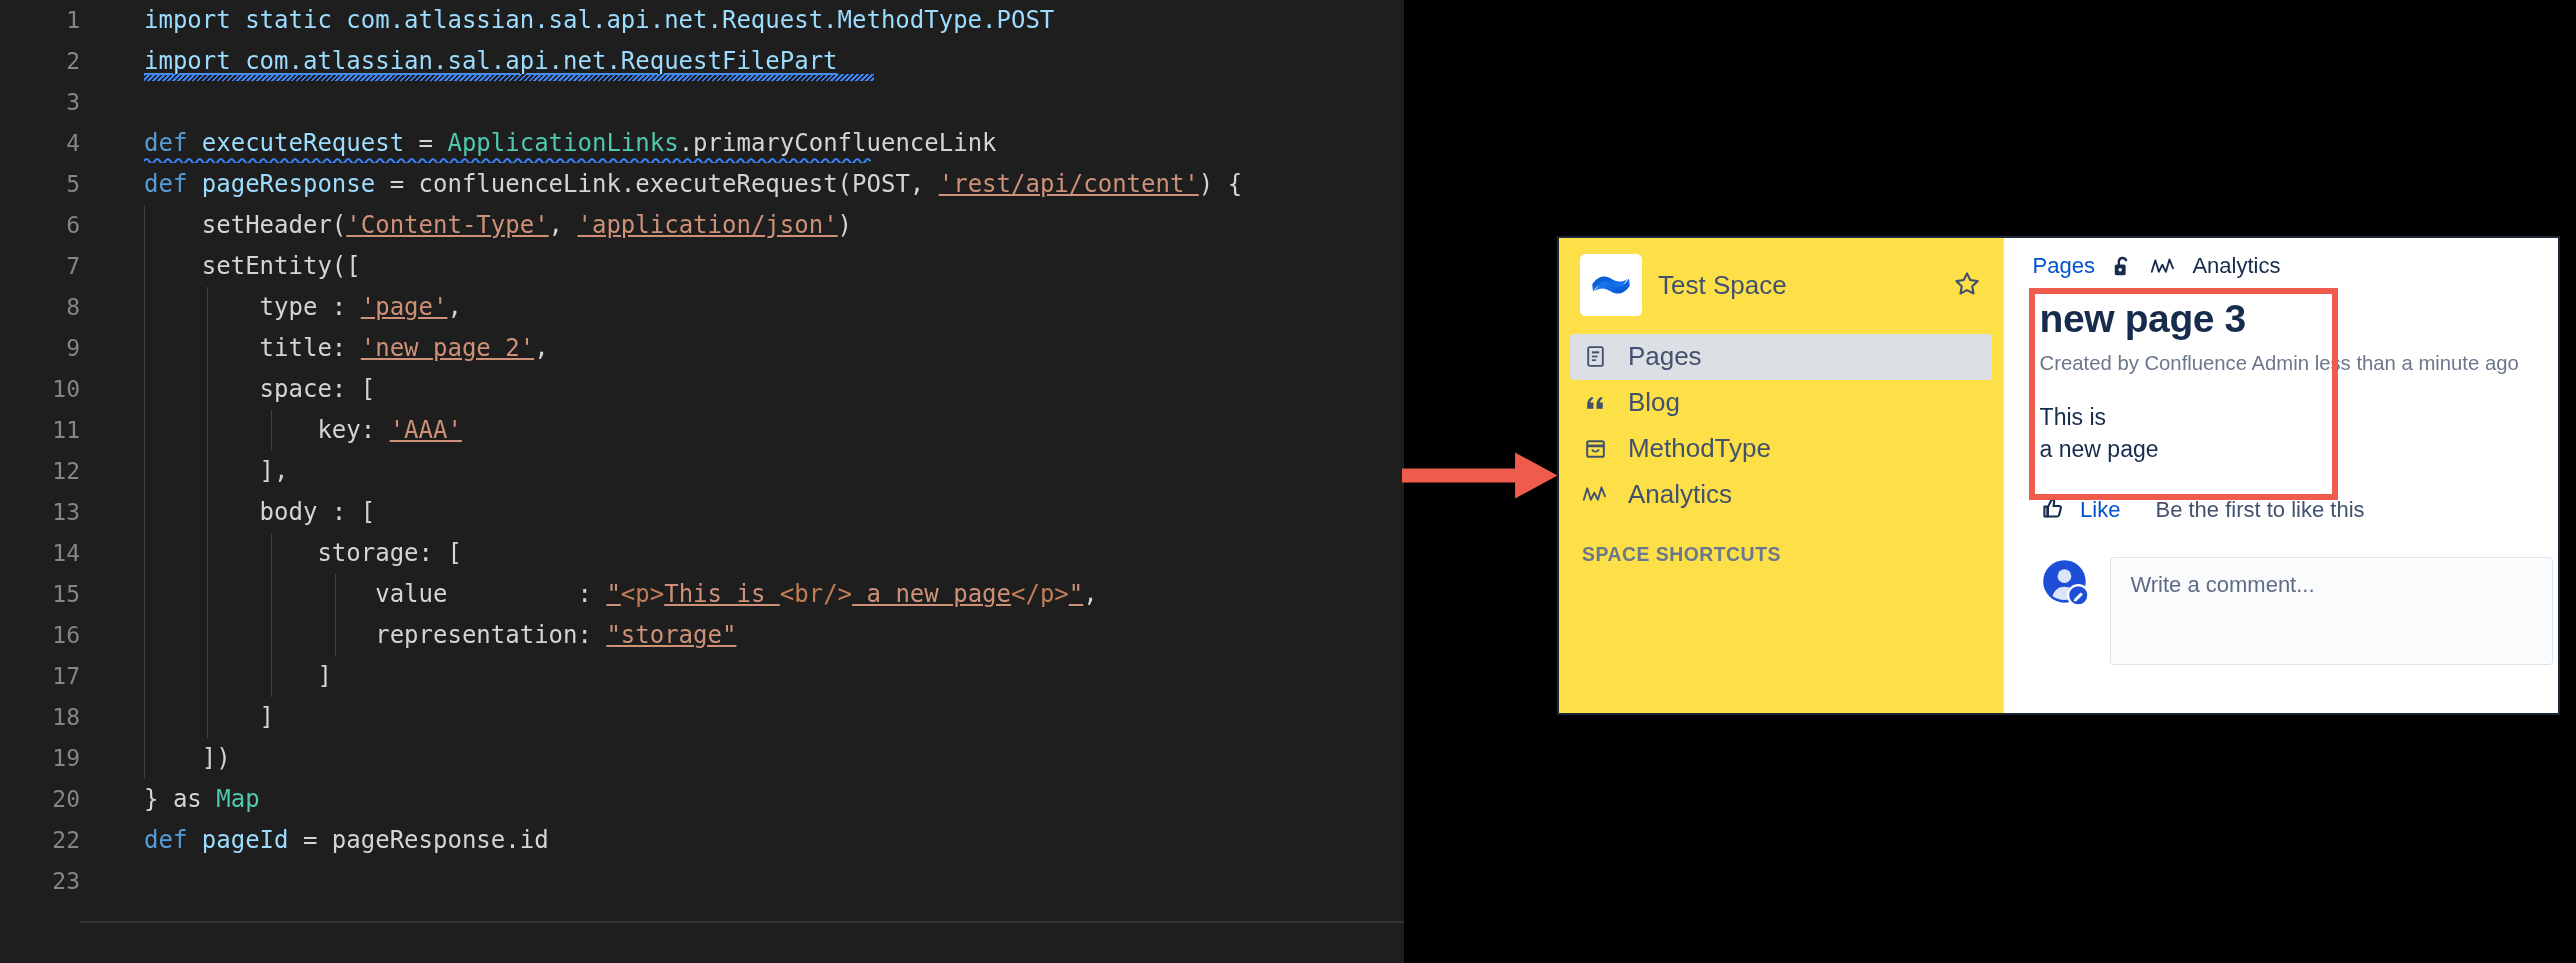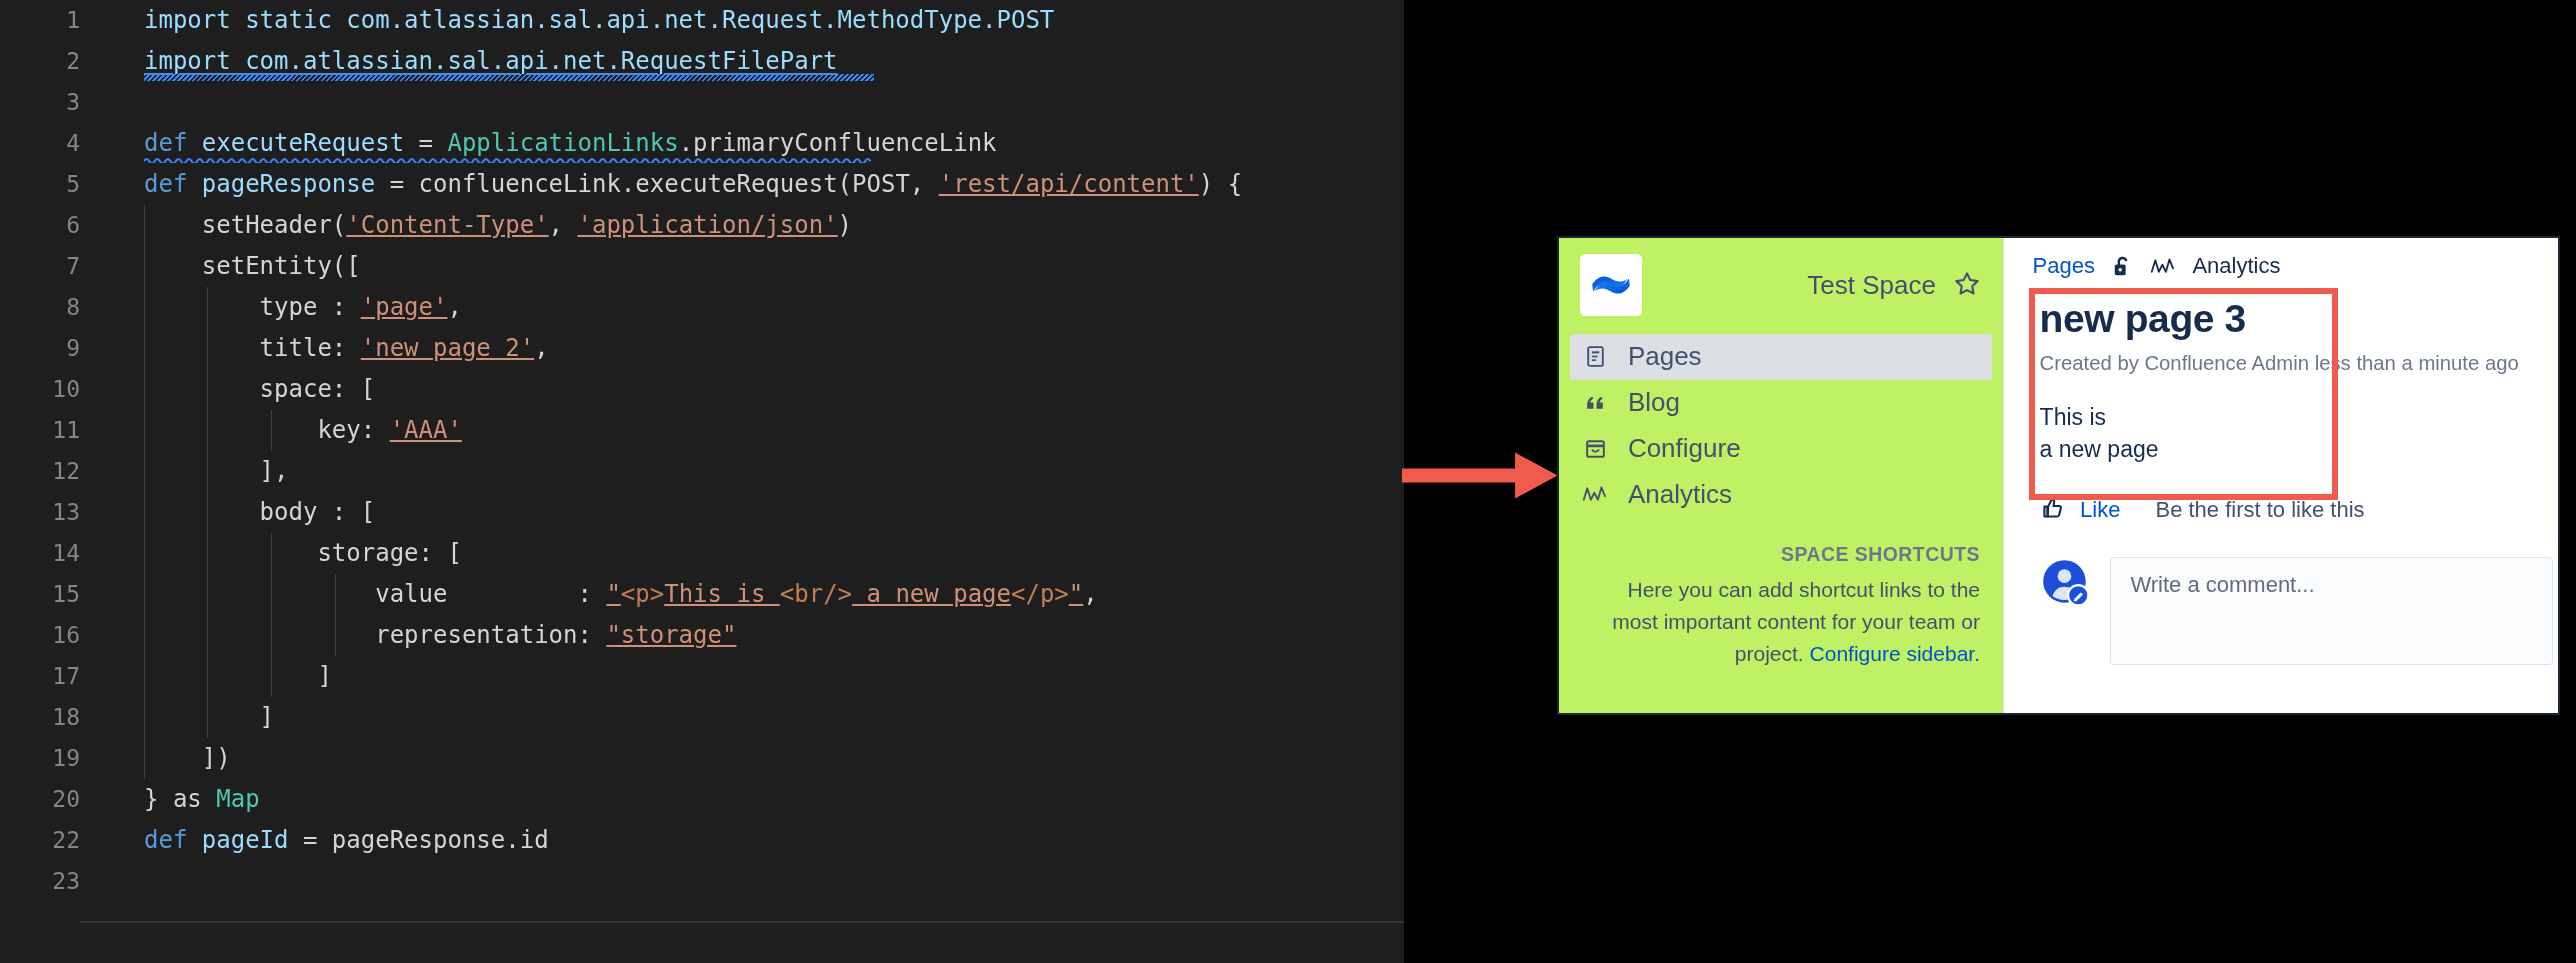--- a/index.html
+++ b/index.html
@@ -107,25 +107,24 @@
     width: 1003px;
     height: 479px;
     background: #ffffff;
     border: 2.7px solid #1b2733;
     display: flex;
     overflow: hidden;
   }
   .conf-sidebar {
     width: 445px;
     min-width: 445px;
-    background: #bef264;
+    background: #fde047;
     border-right: 0.9px solid #dfe1e6;
     padding: 0;
     position: relative;
-    text-align: right;
   }
   .space-header {
     display: flex;
     align-items: center;
     padding: 16px 21px 12.4px 21px;
     gap: 16px;
   }
   .space-logo {
     width: 62px; height: 62px;
     background: #ffffff;
@@ -459,36 +458,35 @@
       </div>
 
       <div class="nav-item">
         <span class="nav-icon">
           <svg width="25" height="25" viewBox="0 0 24 24" fill="none" stroke="#42526e" stroke-width="1.9">
             <rect x="4" y="5" width="16" height="15" rx="1.8"></rect>
             <line x1="4" y1="9.5" x2="20" y2="9.5" stroke-width="2.6"></line>
             <path d="M9 13.5c1 2 4 2 6 0" stroke-width="1.8" stroke-linecap="round"></path>
           </svg>
         </span>
-        <span class="nav-label">Configure</span>
+        <span class="nav-label">MethodType</span>
       </div>
 
       <div class="nav-item">
         <span class="nav-icon">
           <svg width="26.5" height="23" viewBox="0 0 30 22" fill="none" stroke="#42526e" stroke-width="2.1" stroke-linecap="round" stroke-linejoin="round">
             <path d="M2 17 L6 4 L10 17 L14 9 L18 17 L22 3 L26 13"></path>
           </svg>
         </span>
         <span class="nav-label">Analytics</span>
       </div>
 
     </div>
 
     <div class="shortcuts-title">SPACE SHORTCUTS</div>
-    <div class="shortcuts-text"><span>Here you can add shortcut links to the most important content for your team or project. </span><a class="shortcuts-link">Configure sidebar.</a></div>
 
   </div>
 
   <div class="conf-main">
 
     <div class="breadcrumb-row">
       <span class="bc-link">Pages</span>
       <span class="bc-icon">
         <svg width="23" height="25" viewBox="0 0 20 24" fill="none">
           <path d="M6.5 10V7.2a3.6 3.6 0 0 1 6.9-1.2" stroke="#172b4d" stroke-width="2.3" stroke-linecap="round"></path>

